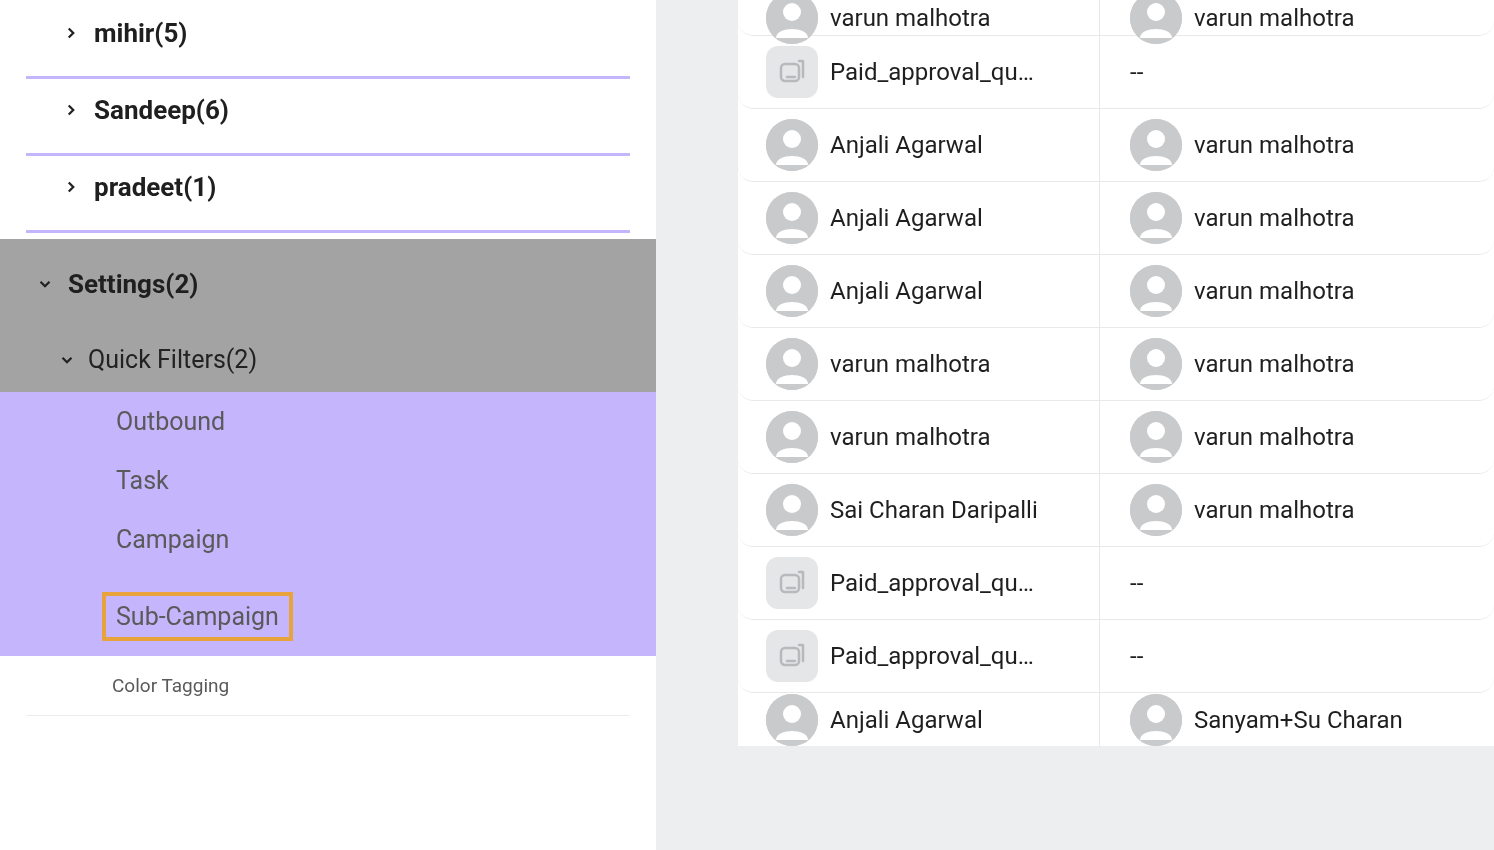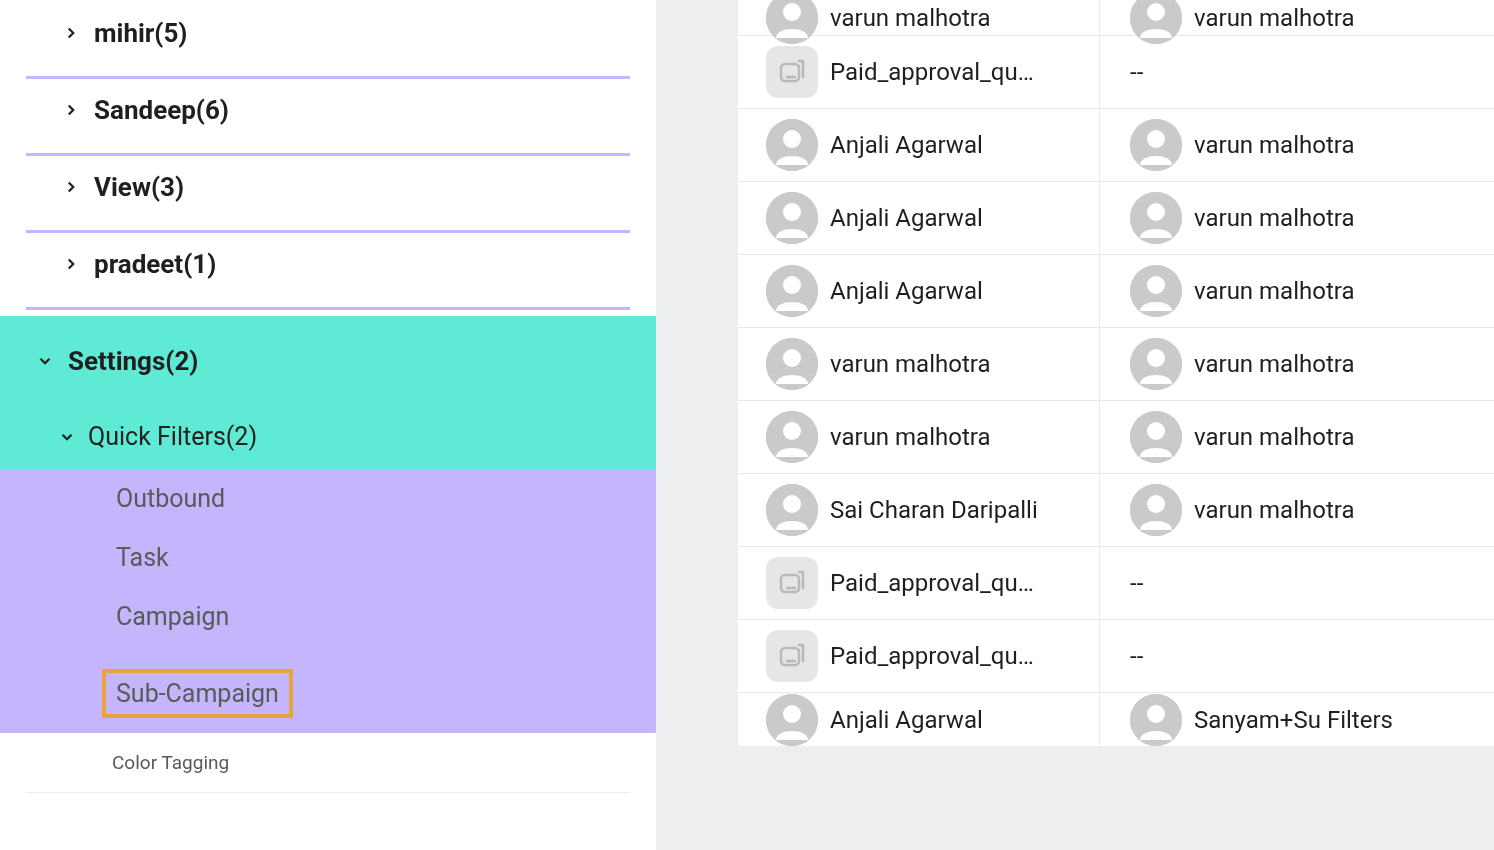--- a/index.html
+++ b/index.html
@@ -44,21 +44,21 @@
     width: 18px;
     height: 18px;
   }
   .side-label {
     font-size: 26px;
     font-weight: 700;
     color: #1f1f1f;
   }
 
   .settings-block {
-    background: #5eead4;
+    background: #a3a3a3;
     margin-top: 6px;
   }
   .settings-header {
     display: flex;
     align-items: center;
     padding: 30px 0 30px 36px;
   }
   .settings-header .chev {
     font-size: 18px;
     margin-right: 14px;
@@ -121,20 +121,21 @@
 
   
   .table-container {
     background: #fff;
   }
   .row {
     display: flex;
     border-bottom: 1px solid #e8e8e8;
     height: 73px;
     align-items: center;
+    border-radius: 15px;
   }
   .row.partial-top { height: 36px; align-items: flex-start; }
   .row.partial-bottom { height: 53px; border-bottom: none; }
   .cell-left {
     width: 362px;
     display: flex;
     align-items: center;
     padding-left: 28px;
     border-right: 1px solid #e8e8e8;
     height: 100%;
@@ -190,28 +191,20 @@
     </span>
     <span class="side-label">mihir(5)</span>
       </div>
       <div class="side-item">
     <span class="chev">
       <svg viewBox="0 0 24 24" width="18" height="18">
             <path d="M9 6l6 6-6 6" fill="none" stroke="#222" stroke-width="3"></path>
           </svg>
     </span>
     <span class="side-label">Sandeep(6)</span>
-      </div>
-      <div class="side-item">
-    <span class="chev">
-      <svg viewBox="0 0 24 24" width="18" height="18">
-            <path d="M9 6l6 6-6 6" fill="none" stroke="#222" stroke-width="3"></path>
-          </svg>
-    </span>
-    <span class="side-label">View(3)</span>
       </div>
       <div class="side-item">
     <span class="chev">
       <svg viewBox="0 0 24 24" width="18" height="18">
             <path d="M9 6l6 6-6 6" fill="none" stroke="#222" stroke-width="3"></path>
           </svg>
     </span>
     <span class="side-label">pradeet(1)</span>
       </div>
     </div>
@@ -468,18 +461,18 @@
           <span class="cell-text">Anjali Agarwal</span>
         </div>
     <div class="cell-right">
           <span class="avatar">
             <svg viewBox="0 0 52 52">
               <circle cx="26" cy="26" r="26" fill="#c9cacc"></circle>
               <circle cx="26" cy="20" r="9" fill="#fff"></circle>
               <path d="M10 46 C10 34 42 34 42 46 Z" fill="#fff"></path>
             </svg>
           </span>
-          <span class="cell-text">Sanyam+Su Filters</span>
+          <span class="cell-text">Sanyam+Su Charan</span>
         </div>
       </div>
     </div>
   <div class="footer-gap"></div>
 </div>
 
 </body></html>

